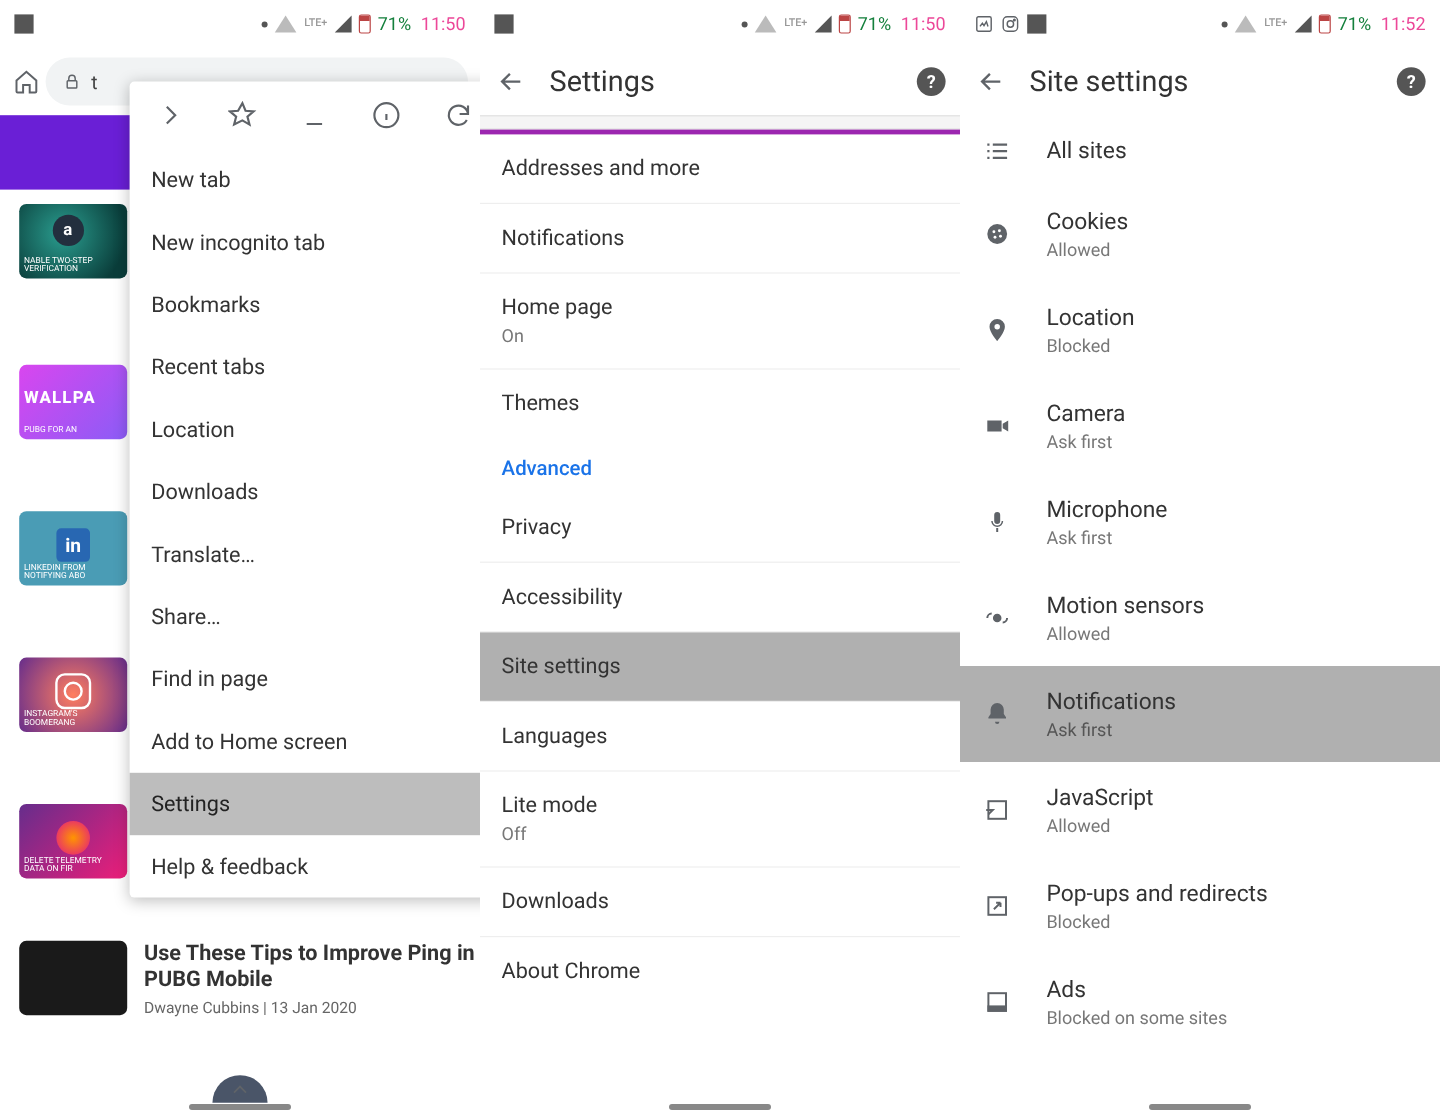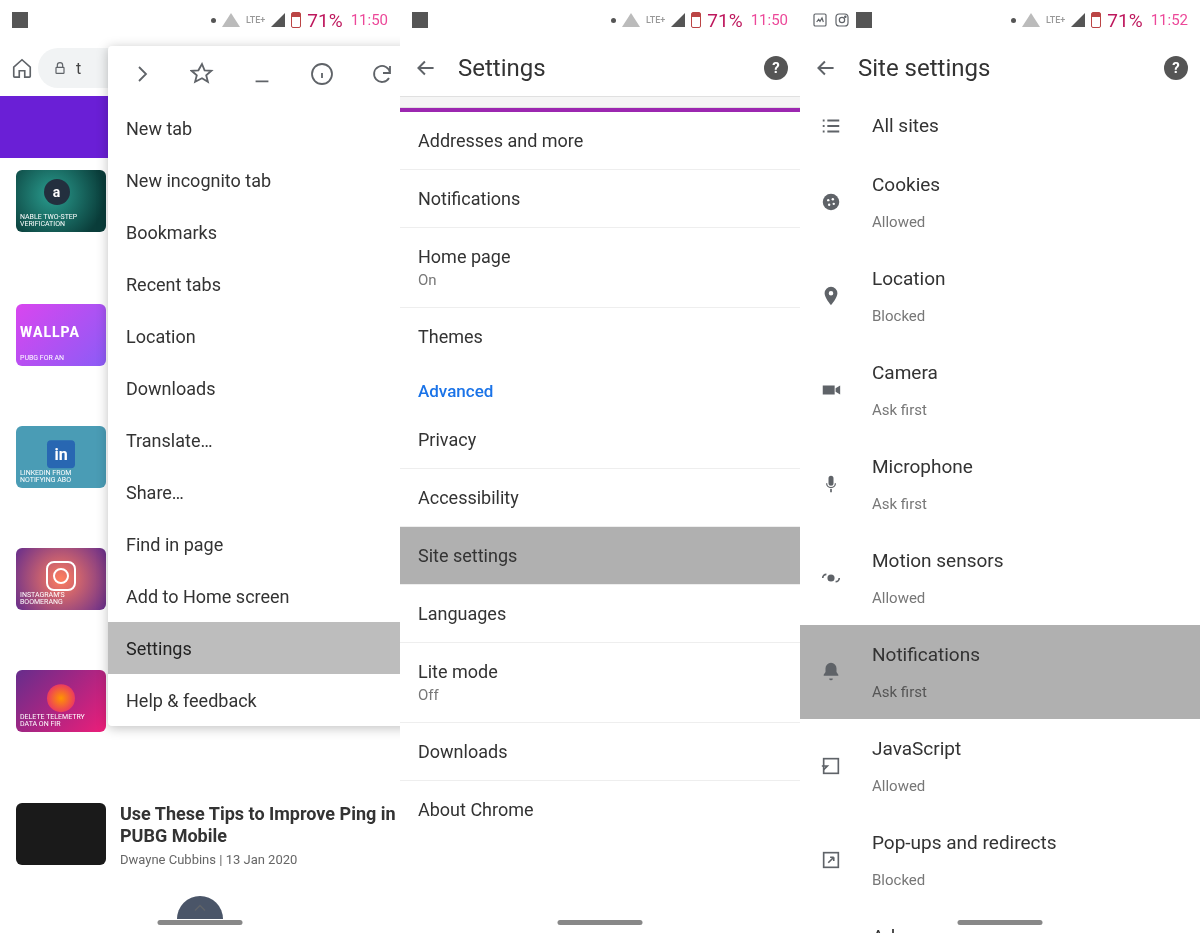--- a/index.html
+++ b/index.html
@@ -8,21 +8,21 @@
 
 
 .status-bar { height: 40px; display: flex; align-items: center; justify-content: flex-end; padding: 0 12px; font-size: 15px; color: #333; gap: 6px; }
 .status-bar .left-icons { position: absolute; left: 0; display:flex; align-items:center; gap:6px; padding-left:12px;}
 .sq-icon { width:16px; height:16px; background:#555; display:inline-block;}
 .dot { width:5px; height:5px; background:#555; border-radius:50%; }
 .wifi { width:0; height:0; border-left:9px solid transparent; border-right:9px solid transparent; border-bottom:14px solid #bbb; position:relative; }
 .lte { font-size:9px; color:#999; font-weight:500; }
 .signal { width:0; height:0; border-style:solid; border-width:0 0 14px 14px; border-color:transparent transparent #555 transparent;}
 .batt-ic { width:10px; height:16px; border:1px solid #b44; border-radius:2px; position:relative; background:linear-gradient(#b44 30%, transparent 30%);}
-.batt-txt { font-size:19px; color:#be185d; }
+.batt-txt { font-size:15px; color:#15803d; }
 .time { font-size:15px; color:#ec4899; margin-left:2px;}
 
 
 .toolbar { height: 56px; display: flex; align-items: center; padding: 0 10px; gap:4px;}
 .home-ic, .lock-ic { width:24px; height:24px; display:flex; align-items:center; justify-content:center;}
 .urlbar { flex:1; height:40px; background:#f1f3f4; border-radius:20px; display:flex; align-items:center; padding:0 14px; gap:8px; color:#444;}
 .content-bg { position:absolute; top:96px; left:0; right:0; bottom:0; background:#fff; }
 .banner { height:62px; background:#6a1fd6; border-top-right-radius:0; position:relative; display:flex; align-items:center; justify-content:flex-end; padding-right:8px;}
 .banner .cross { width:36px; height:36px; color:#fff; font-size:30px; font-weight:bold; display:flex; align-items:center; justify-content:center;}
 .thumb { width:90px; height:62px; margin:12px 0 0 16px; border-radius:6px; position:relative; font-size:8px; color:#fff; display:flex; flex-direction:column; justify-content:flex-end; padding:4px; overflow:hidden;}
@@ -42,21 +42,21 @@
 .article { position:absolute; left:16px; display:flex; gap:14px; align-items:flex-start;}
 .article .thumb { margin:0; }
 .article .txt-col { flex:1; }
 .article .title { font-size:18px; font-weight:700; color:#333; line-height:1.2;}
 .article .byline { font-size:13px; color:#666; margin-top:6px;}
 .uparrow { position:absolute; bottom:14px; left:50%; transform:translateX(-50%); width:46px; height:23px; background:#4a5568; border-radius:23px 23px 0 0; display:flex; align-items:center; justify-content:center;}
 .uparrow svg { width:20px; height:20px;}
 .navbar-line { position:absolute; bottom:8px; left:50%; transform:translateX(-50%); width:85px; height:5px; background:#888; border-radius:3px;}
 
 
-.menu { position:absolute; top:46px; left:108px; width:308px; background:#fff; box-shadow:0 2px 12px rgba(0,0,0,0.25); border-radius:4px; z-index:10;}
+.menu { position:absolute; top:68px; left:108px; width:308px; background:#fff; box-shadow:0 2px 12px rgba(0,0,0,0.25); border-radius:4px; z-index:10;}
 .menu-icons { height:56px; display:flex; align-items:center; justify-content:space-around; padding:0 4px;}
 .menu-icons .ic { width:26px; height:26px; display:flex; align-items:center; justify-content:center; color:#5f6368;}
 .menu-item { height:52px; display:flex; align-items:center; padding:0 18px; font-size:18px; color:#333;}
 .menu-item.sel { background:#bdbdbd; color:#222;}
 .menu-item .chk { width:20px; height:20px; border:2px solid #666; margin-left:auto;}
 
 
 .appbar { height:56px; display:flex; align-items:center; padding:0 12px; gap:18px;}
 .appbar .back { width:28px; height:28px; display:flex; align-items:center; justify-content:center;}
 .appbar .title { font-size:24px; color:#333; flex:1;}
@@ -70,21 +70,21 @@
 .litem.hl { background:#b0b0b0;}
 .section-hdr { padding:16px 18px 10px; font-size:17px; color:#1a73e8; font-weight:500;}
 
 
 .s3-list {}
 .sitem { display:flex; align-items:center; padding:18px 14px 18px 14px; gap:24px;}
 .sitem.hl { background:#b0b0b0;}
 .sitem .icon-slot { width:34px; display:flex; align-items:center; justify-content:center; color:#555;}
 .sitem .txt { flex:1;}
 .sitem .lbl { font-size:19px; color:#333;}
-.sitem .sub { font-size:15px; color:#777; margin-top:17px;}
+.sitem .sub { font-size:15px; color:#777; margin-top:3px;}
 .sitem.hl .sub { color:#555;}
 .sitem.simple { padding:18px 14px;}
 
 svg { stroke:#5f6368; fill:none; stroke-width:1.8; }
 .fill-ic svg { fill:#5f6368; stroke:none;}
 </style>
 </head>
 <body>
 
 <div class="screen">
@@ -137,21 +137,21 @@
     <div style="height:48px"></div>
     <div class="thumb t4">
         <div class="ig"></div>
         <div class="txt">INSTAGRAM'S BOOMERANG</div>
       </div>
     <div style="height:48px"></div>
     <div class="thumb t5">
         <div class="ff"></div>
         <div class="txt">DELETE TELEMETRY DATA ON FIR</div>
       </div>
-    <div class="article" style="top:707px;">
+    <div class="article" style="top:688px;">
       <div class="thumb t6"></div>
       <div class="txt-col">
         <div class="title">Use These Tips to Improve Ping in PUBG Mobile</div>
         <div class="byline">Dwayne Cubbins | 13 Jan 2020</div>
       </div>
     </div>
     <div class="uparrow">
       <svg viewBox="0 0 24 24" stroke="#fff">
           <path d="M6 15l6-6 6 6"></path>
         </svg>

